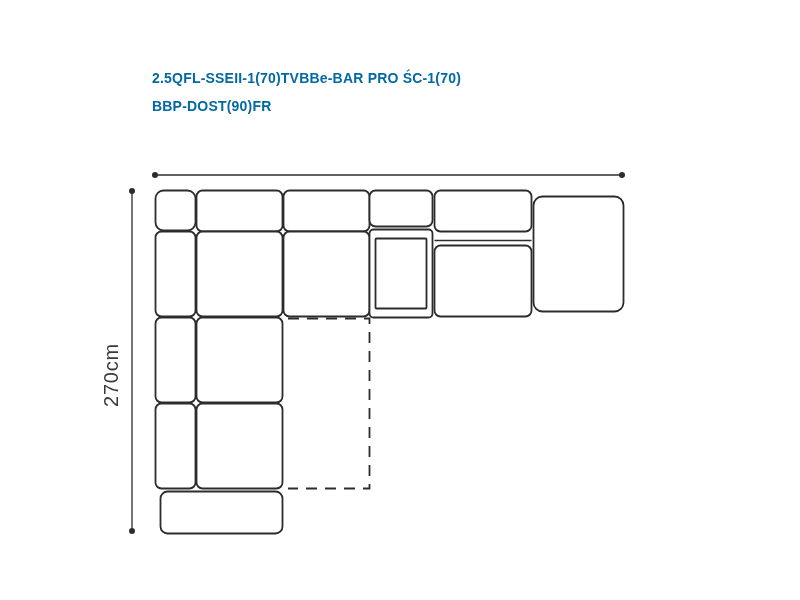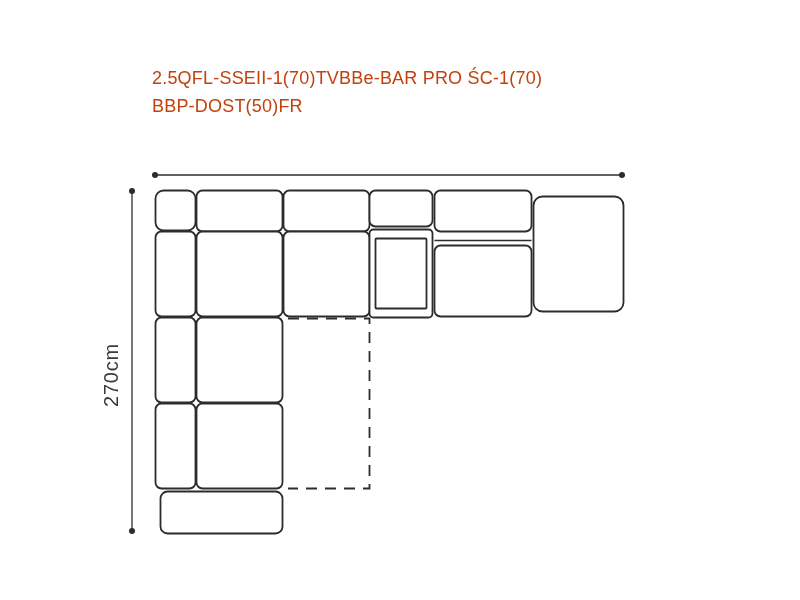--- a/index.html
+++ b/index.html
@@ -12,25 +12,25 @@
     position: relative;
     width: 800px;
     height: 600px;
     background: #ffffff;
     overflow: hidden;
   }
   .title-block {
     position: absolute;
     left: 152px;
     top: 64px;
-    font-weight: 400;
-    font-size: 18px;
+    font-weight: 700;
+    font-size: 14px;
     line-height: 28px;
     letter-spacing: 0.2px;
-    color: #c2410c;
+    color: #0369a1;
     white-space: nowrap;
   }
   .dim-label {
     position: absolute;
     font-size: 20px;
     letter-spacing: 0.8px;
     color: #3a3a3a;
     font-weight: 400;
   }
   .dim-label.horizontal {
@@ -78,21 +78,21 @@
     stroke: none;
   }
 </style>
 </head>
 <body>
 
 <div id="canvas">
 
   <div class="title-block">
     <div>2.5QFL-SSEII-1(70)TVBBe-BAR PRO ŚC-1(70)</div>
-    <div>BBP-DOST(50)FR</div>
+    <div>BBP-DOST(90)FR</div>
   </div>
 
 
   <div class="dim-label vertical">270cm</div>
 
   <svg id="drawing" width="800" height="600" viewBox="0 0 800 600">
 
     <rect class="piece" x="155.5" y="190.5" width="40" height="40" rx="8"></rect>
     <rect class="piece" x="196.5" y="190.5" width="86" height="41" rx="6"></rect>
     <rect class="piece" x="283.5" y="190.5" width="86" height="41" rx="6"></rect>

